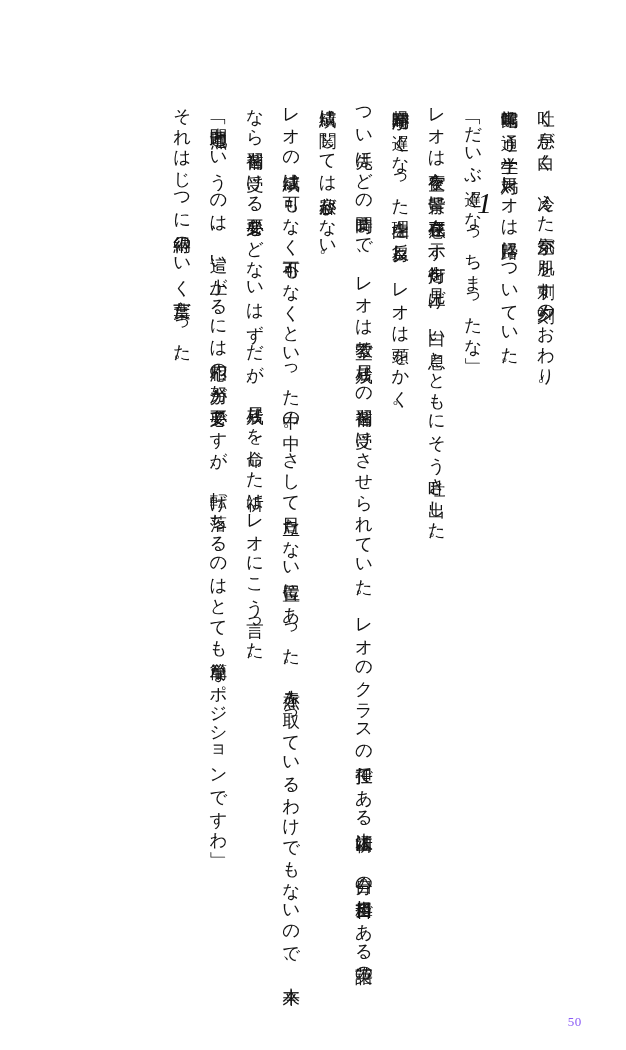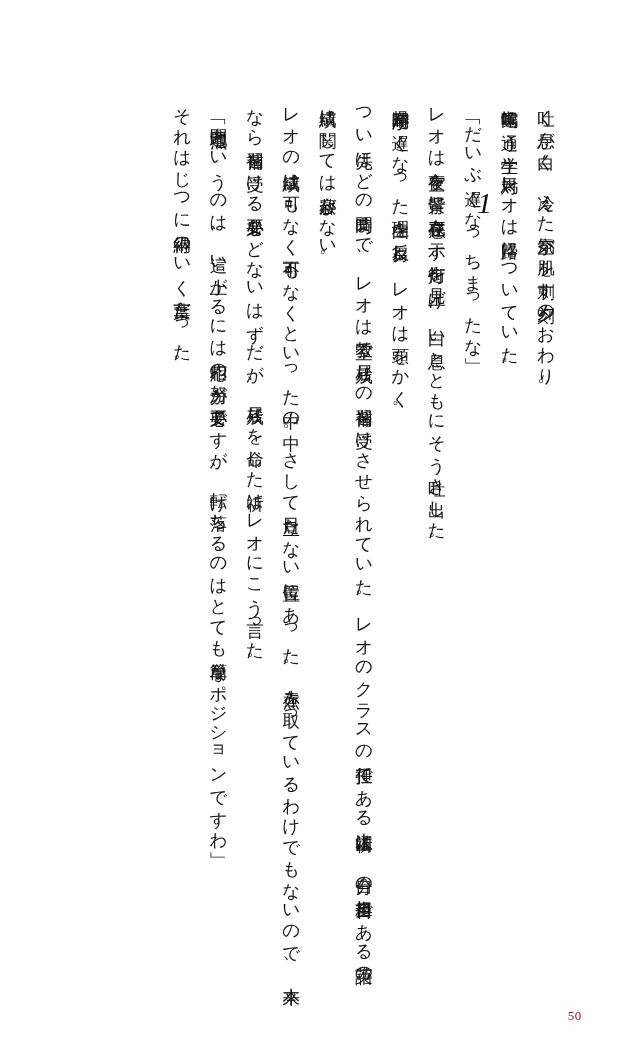--- a/index.html
+++ b/index.html
@@ -49,24 +49,24 @@
     right: 134px;
     font-size: 30px;
     font-style: italic;
     font-family: "Liberation Serif", "DejaVu Serif", serif;
     color: #111111;
     letter-spacing: 0;
   }
   
   .page-num {
     position: absolute;
-    bottom: 26px;
+    bottom: 20px;
     right: 44px;
     font-size: 13px;
-    color: #7f1d1d;
+    color: #8b5cf6;
     font-family: "Liberation Serif", "DejaVu Serif", serif;
     letter-spacing: 0.05em;
     margin-left: 17px;
   }
 </style>
 </head>
 <body>
 
 <div class="page">
 

